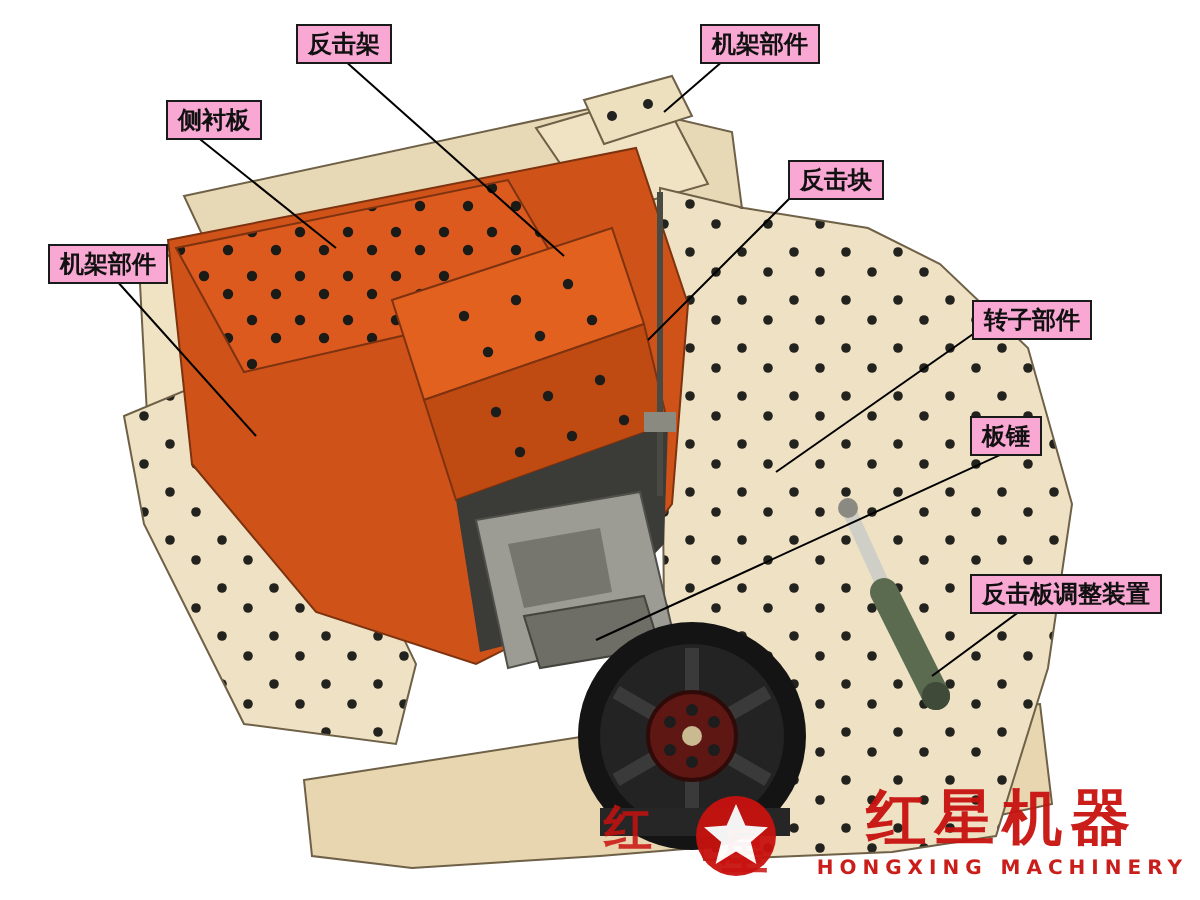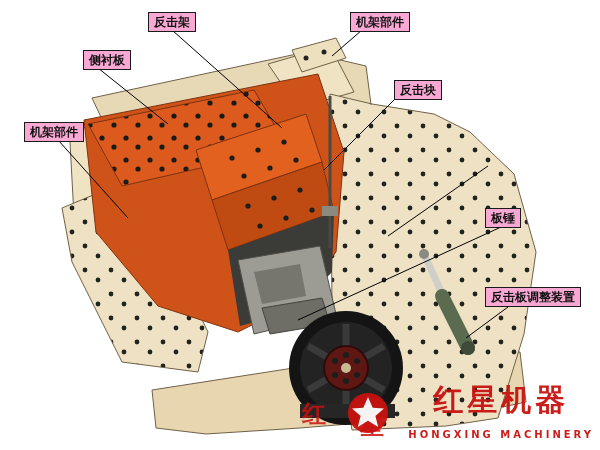--- a/index.html
+++ b/index.html
@@ -6,21 +6,21 @@
   #stage{position:relative;width:600px;height:450px;background:#fff;overflow:hidden;
          font-family:"DejaVu Sans",sans-serif;}
   #machine-svg{position:absolute;left:0;top:0;}
   .label{position:absolute;background:#f9a8d4;border:1px solid #1a1a1a;color:#111;
          font-weight:bold;font-size:12px;line-height:16px;padding:1px 5px;white-space:nowrap;
          font-family:"DejaVu Sans",sans-serif;}
   .watermark{position:absolute;right:6px;bottom:10px;display:flex;align-items:center;gap:18px;
              color:#c8120f;opacity:.95;justify-content:flex-end;}
   .wm-text{display:flex;flex-direction:column;align-items:center;}
   .wm-cn{font-size:30px;font-weight:bold;letter-spacing:4px;line-height:30px;}
-  .wm-en{font-size:10px;font-weight:bold;letter-spacing:3px;margin-top:14px;}
+  .wm-en{font-size:10px;font-weight:bold;letter-spacing:3px;margin-top:4px;}
   .wm-faint{position:absolute;color:rgba(200,18,15,.85);font-size:24px;font-weight:bold;}
   #wm-f0{left:302px;top:398px;}
   #wm-f1{left:360px;top:410px;}
 </style>
 </head>
 <body>
 
 <div id="stage">
 
   <svg id="machine-svg" width="600" height="450" viewBox="0 0 600 450">
@@ -128,20 +128,21 @@
       <line x1="512" y1="222" x2="298" y2="320"></line>
       <line x1="512" y1="304" x2="466" y2="338"></line>
     </g>
   </svg>
 
   <div class="label" style="left:148px;top:12px">反击架</div>
   <div class="label" style="left:350px;top:12px">机架部件</div>
   <div class="label" style="left:83px;top:50px">侧衬板</div>
   <div class="label" style="left:394px;top:80px">反击块</div>
   <div class="label" style="left:24px;top:122px">机架部件</div>
+  <div class="label" style="left:486px;top:150px">转子部件</div>
   <div class="label" style="left:485px;top:208px">板锤</div>
   <div class="label" style="left:485px;top:287px">反击板调整装置</div>
 
   <div class="wm-faint" id="wm-f0">红</div>
   <div class="wm-faint" id="wm-f1">星</div>
 
   <div class="watermark">
     <svg width="44" height="44" viewBox="0 0 44 44">
       <circle cx="22" cy="22" r="20" fill="#c8120f"></circle>
       <polygon points="22,6 26.7,16.8 38,17.6 29.4,25 32.2,36 22,29.8 11.8,36 14.6,25 6,17.6 17.3,16.8" fill="#ffffff"></polygon>

